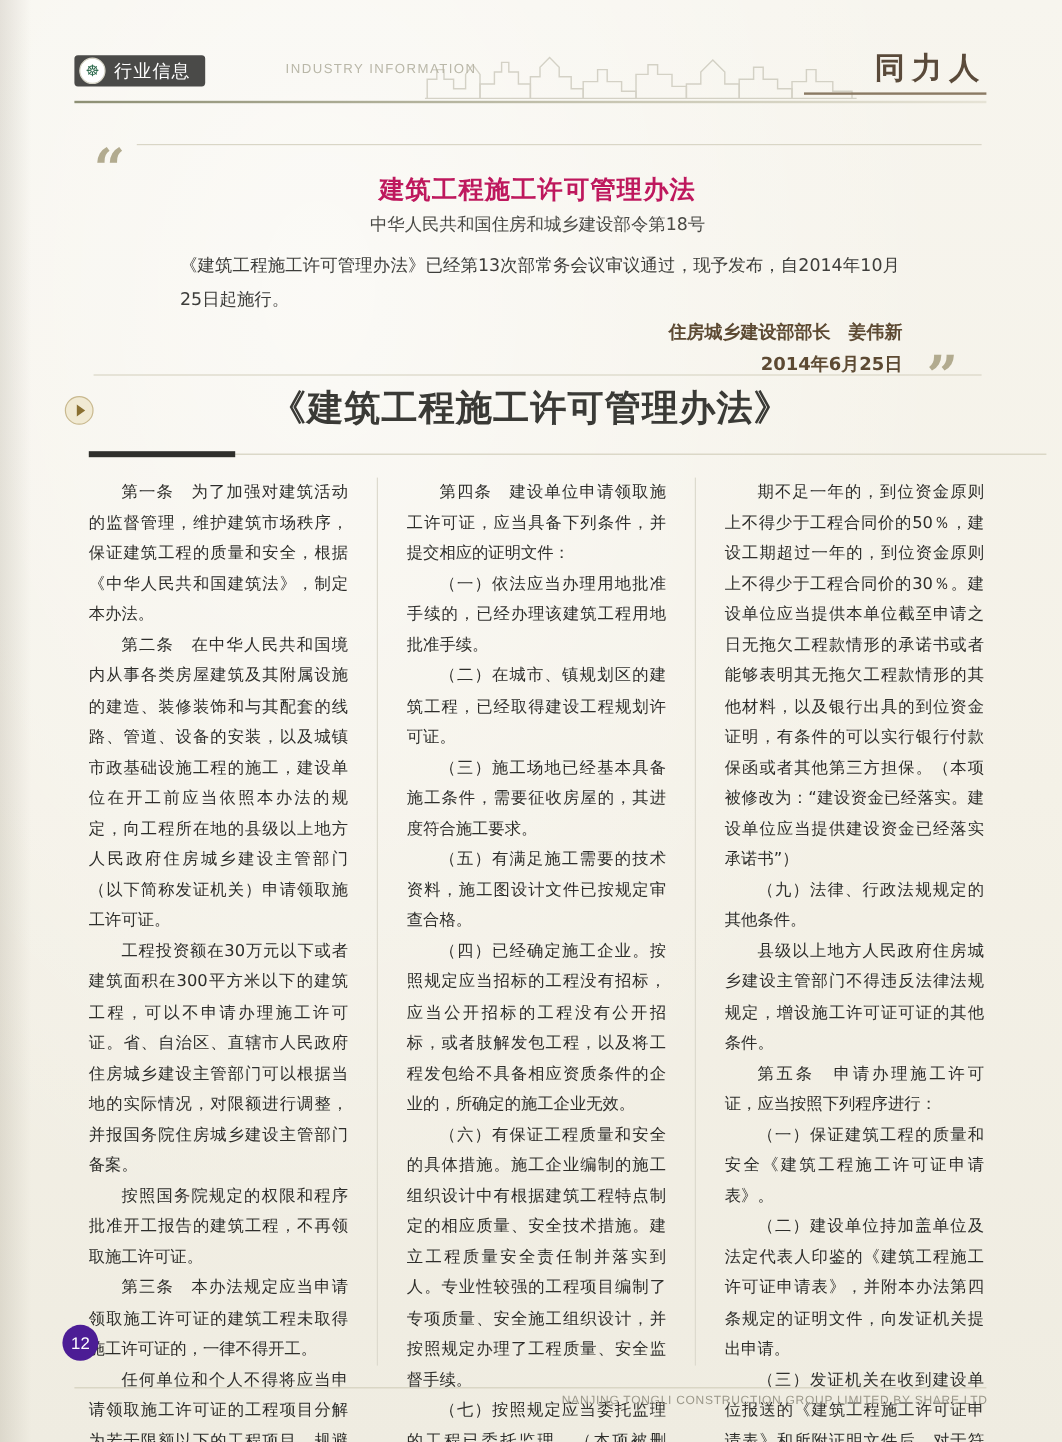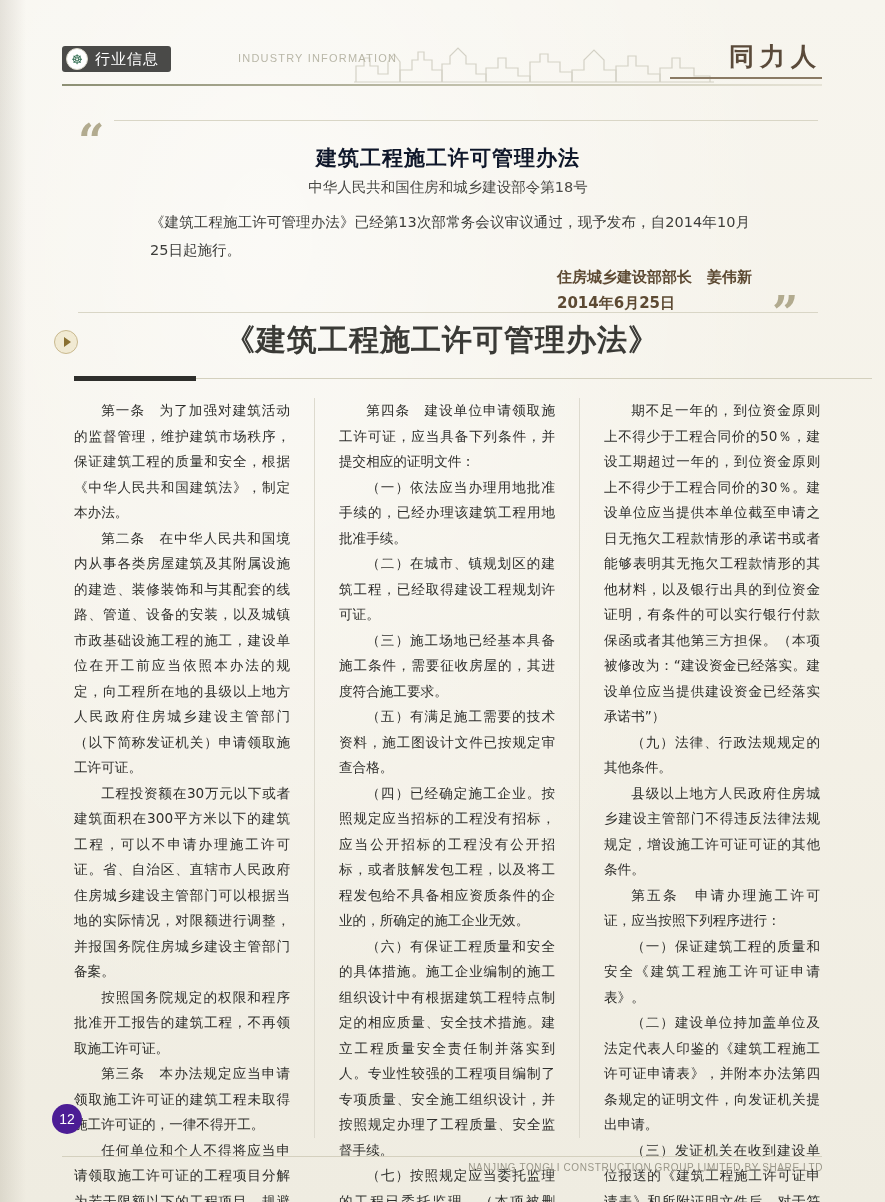--- a/index.html
+++ b/index.html
@@ -147,21 +147,21 @@
   .qmark-close { left: 694px; top: 178px; }
 
   .quote-title {
     position: absolute;
     left: 0;
     top: 32px;
     width: 740px;
     text-align: center;
     font-size: 21px;
     font-weight: bold;
-    color: #0f172a;
+    color: #be185d;
     letter-spacing: 1px;
     font-family: "DejaVu Sans", sans-serif;
   }
   .quote-order {
     position: absolute;
     left: 0;
     top: 66px;
     width: 740px;
     text-align: center;
     font-size: 14.5px;
@@ -175,20 +175,21 @@
     font-size: 14.5px;
     line-height: 28px;
     color: #3d3d3a;
     text-align: justify;
     text-indent: 0;
   }
   .quote-sign {
     position: absolute;
     right: 66px;
     top: 152px;
+    text-align: right;
     font-size: 15px;
     font-weight: bold;
     color: #5d4a33;
     line-height: 26px;
   }
   .quote-rule-bottom {
     position: absolute;
     left: 0;
     top: 200px;
     width: 740px;

